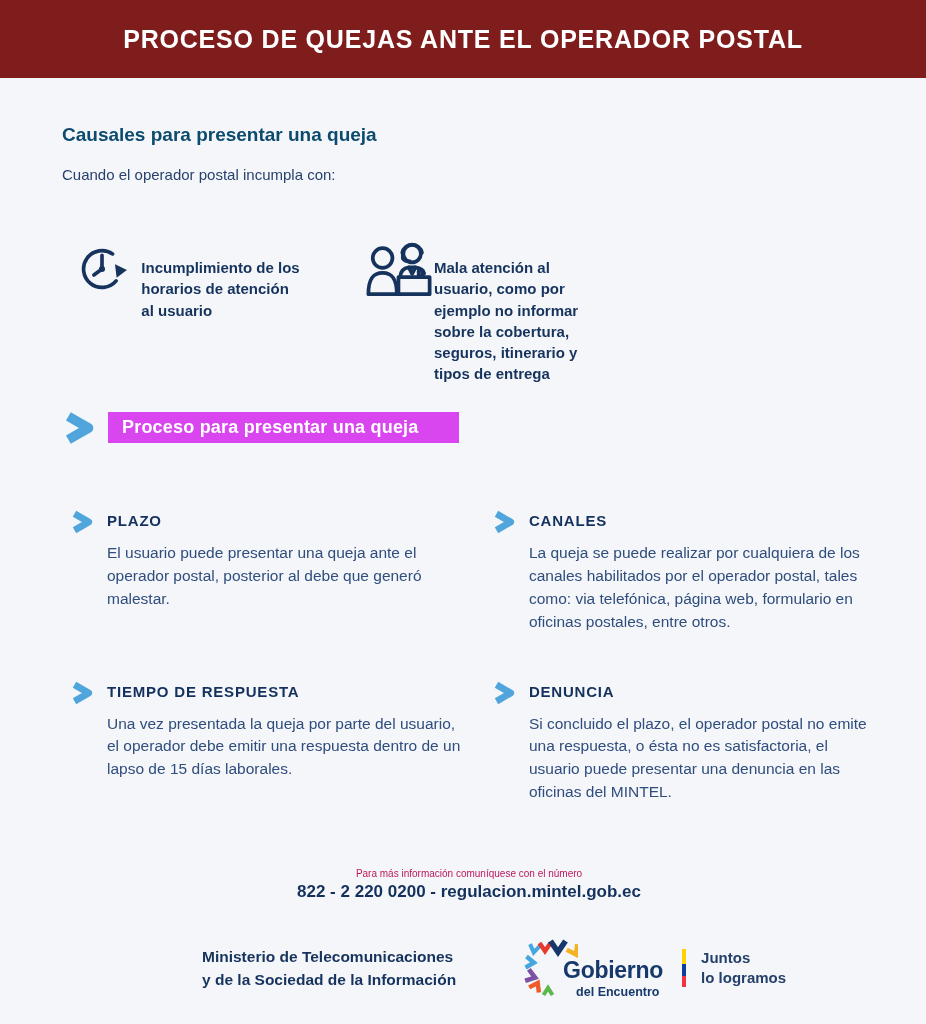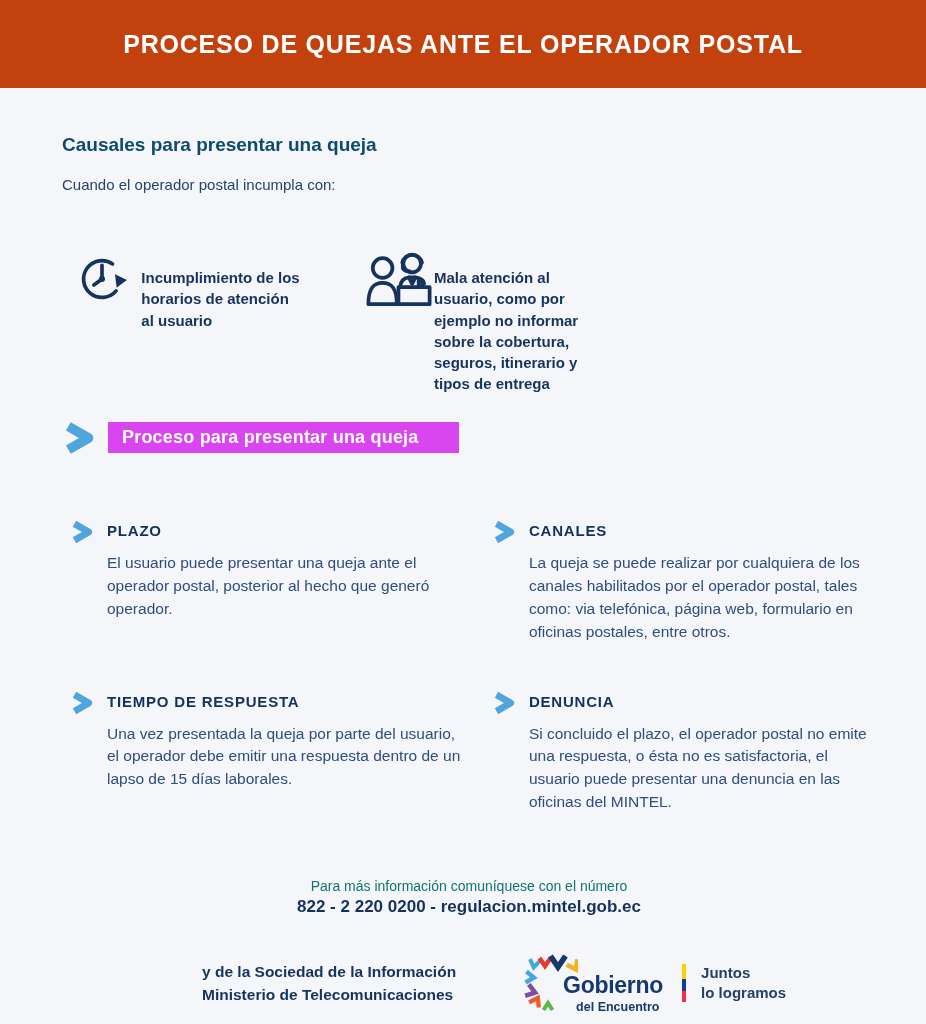--- a/index.html
+++ b/index.html
@@ -5,21 +5,21 @@
   * { margin:0; padding:0; box-sizing:border-box; }
   html,body { background:#ffffff; }
   .page {
     width:926px; height:1024px; position:relative; overflow:hidden;
     background:#F4F6F9;
     font-family:"Liberation Sans", sans-serif;
     color:#16335E;
   }
   
   .header {
-    height:88px; background:#c2410c;
+    height:78px; background:#7f1d1d;
     display:flex; align-items:center; justify-content:center;
   }
   .header h1 {
     color:#ffffff; font-size:25px; font-weight:800; letter-spacing:.8px;
   }
   main { padding:0 50px 0 62px; }
   .causales-heading {
     margin-top:46px; font-size:19px; font-weight:700; color:#0c4a6e;
   }
   .intro { margin-top:20px; font-size:15px; color:#27426E; }
@@ -56,21 +56,21 @@
   .process-row-2 { margin-top:46px; }
   .process-item { display:flex; }
   .process-item .content { margin-left:13px; }
   .process-item-left { width:402px; margin-left:8px; }
   .process-item-right { margin-left:28px; width:392px; }
   .process-title { font-size:15px; font-weight:700; letter-spacing:.8px; color:#14315D; padding-top:3px; }
   .process-body { margin-top:13px; font-size:15.5px; line-height:1.48; color:#2F4D7D; }
 
   
   .contact { text-align:center; margin-top:64px; }
-  .contact-line { font-size:14px; color:#0f766e; }
+  .contact-line { font-size:10px; color:#be185d; }
   .contact-number { margin-top:3px; font-size:17px; font-weight:700; color:#14315D; }
 
   
   .footer { display:flex; align-items:center; margin-top:34px; margin-left:140px; }
   .ministry { font-size:15.5px; font-weight:700; line-height:1.5; color:#16335E; }
   .gob-logo { position:relative; margin-left:72px; width:136px; height:64px; }
   .logo-chevrons { position:absolute; left:-6px; top:-1px; width:56px; height:64px; }
   .logo-text { position:absolute; left:35px; top:21px; white-space:nowrap; }
   .logo-brand { font-size:23px; font-weight:800; color:#17386B; letter-spacing:-.3px; }
   .logo-sub { font-size:12.5px; font-weight:700; color:#17386B; margin-left:13px; margin-top:1px; }
@@ -146,21 +146,21 @@
     </div>
 
     <div class="process-row process-row-1">
 
       <div class="process-item process-item-left">
         <svg class="chev chev-small">
             <use href="#chev-sym"></use>
           </svg>
         <div class="content">
           <div class="process-title">PLAZO</div>
-          <div class="process-body">El usuario puede presentar una queja ante el operador postal, posterior al hecho que generó operador.</div>
+          <div class="process-body">El usuario puede presentar una queja ante el operador postal, posterior al debe que generó malestar.</div>
         </div>
       </div>
 
       <div class="process-item process-item-right">
         <svg class="chev chev-small">
             <use href="#chev-sym"></use>
           </svg>
         <div class="content">
           <div class="process-title">CANALES</div>
           <div class="process-body">La queja se puede realizar por cualquiera de los canales habilitados por el operador postal, tales como: via telefónica, página web, formulario en oficinas postales, entre otros.</div>
@@ -194,22 +194,22 @@
     </div>
 
     <div class="contact">
       <div class="contact-line">Para más información comuníquese con el número</div>
       <div class="contact-number">822 - 2 220 0200 - regulacion.mintel.gob.ec</div>
     </div>
 
     <div class="footer">
 
       <div class="ministry">
+        <div>Ministerio de Telecomunicaciones</div>
         <div>y de la Sociedad de la Información</div>
-        <div>Ministerio de Telecomunicaciones</div>
       </div>
 
       <div class="gob-logo">
         <svg class="logo-chevrons" viewBox="0 0 56 64">
           <g transform="translate(13,10) rotate(100)">
               <polyline points="0,-5 7.5,0 0,5" fill="none" stroke="#45A7DE" stroke-width="4"></polyline>
             </g>
           <g transform="translate(23,8) rotate(90)">
               <polyline points="0,-5.5 8,0 0,5.5" fill="none" stroke="#E8392F" stroke-width="4.4"></polyline>
             </g>

